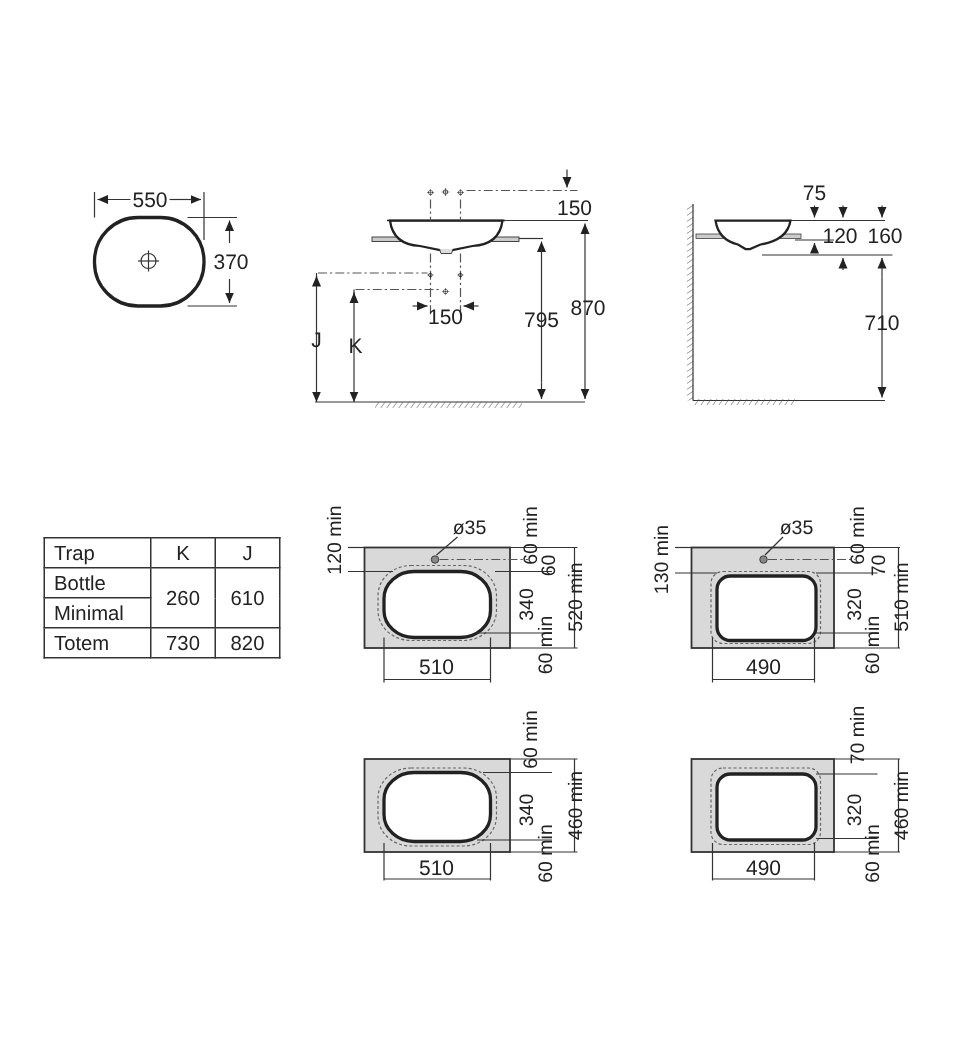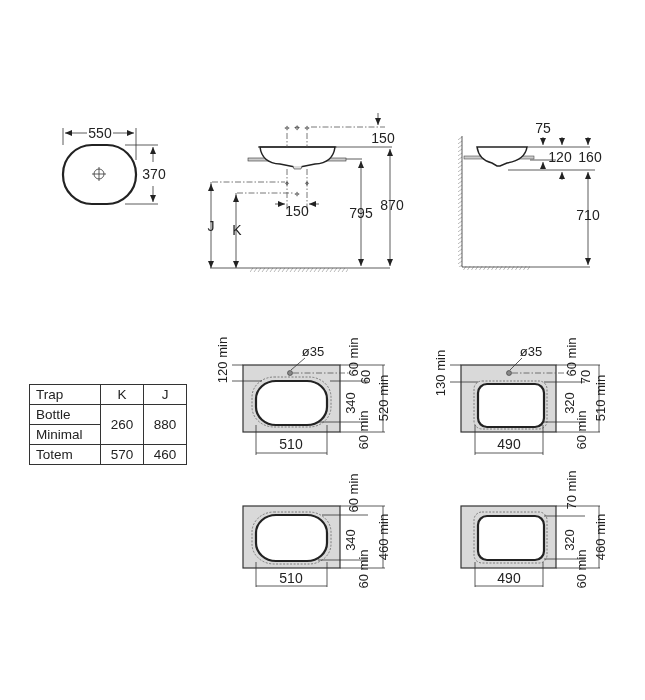--- a/index.html
+++ b/index.html
@@ -5,21 +5,21 @@
   html, body { margin:0; padding:0; background:#ffffff; }
   body { width:645px; height:700px; position:relative; overflow:hidden; font-family:"Liberation Sans", sans-serif; color:#222; }
   svg { position:absolute; left:0; top:0; }
   .t { font-family:"Liberation Sans", sans-serif; fill:#222; font-size:14px; }
   .ts { font-family:"Liberation Sans", sans-serif; fill:#222; font-size:13px; }
   .ln { stroke:#333; stroke-width:0.8; fill:none; }
   .dash { stroke:#555; stroke-width:0.8; fill:none; stroke-dasharray:6 2 1.5 2; }
   .dot { stroke:#666; stroke-width:0.8; fill:none; stroke-dasharray:2 1.5; }
   .slab { fill:#d9d9d9; stroke:#333; stroke-width:1.2; }
   .basin { fill:#ffffff; stroke:#222; stroke-width:2.2; }
-  table.trap { position:absolute; left:29px; top:384px; border-collapse:collapse; font-family:"Liberation Sans", sans-serif; font-size:13.5px; color:#222; }
+  table.trap { position:absolute; left:29px; top:358px; border-collapse:collapse; font-family:"Liberation Sans", sans-serif; font-size:13.5px; color:#222; }
   table.trap td { border:1px solid #333; padding:0 6px; height:19px; }
   table.trap td.c { text-align:center; }
 </style>
 </head>
 <body>
 
 <svg width="645" height="700" viewBox="0 0 645 700" xmlns="http://www.w3.org/2000/svg">
   <defs>
     <marker id="ah" markerWidth="8" markerHeight="8" refX="7" refY="4" orient="auto" markerUnits="userSpaceOnUse">
       <path d="M0,1 L7,4 L0,7 Z" fill="#222"></path>
@@ -229,24 +229,24 @@
 <table class="trap">
   <tbody>
       <tr>
     <td style="width:58px">Trap</td>
     <td class="c" style="width:30px">K</td>
     <td class="c" style="width:30px">J</td>
   </tr>
   <tr>
     <td>Bottle</td>
     <td class="c" rowspan="2">260</td>
-    <td class="c" rowspan="2">880</td>
+    <td class="c" rowspan="2">610</td>
   </tr>
   <tr>
     <td>Minimal</td>
   </tr>
   <tr>
     <td>Totem</td>
-    <td class="c">570</td>
-    <td class="c">460</td>
+    <td class="c">730</td>
+    <td class="c">820</td>
   </tr>
 </tbody>
   </table>
 
 </body></html>

